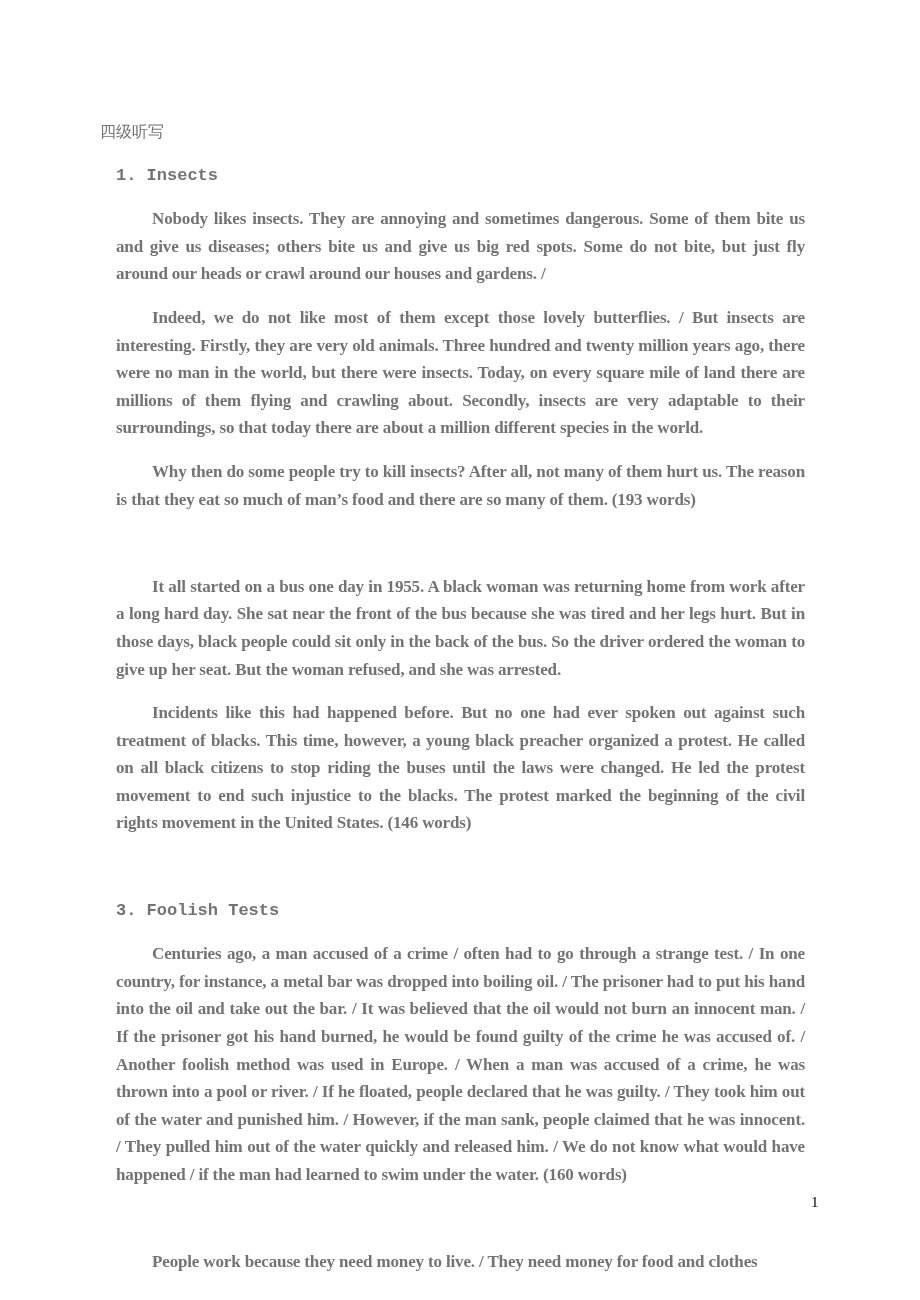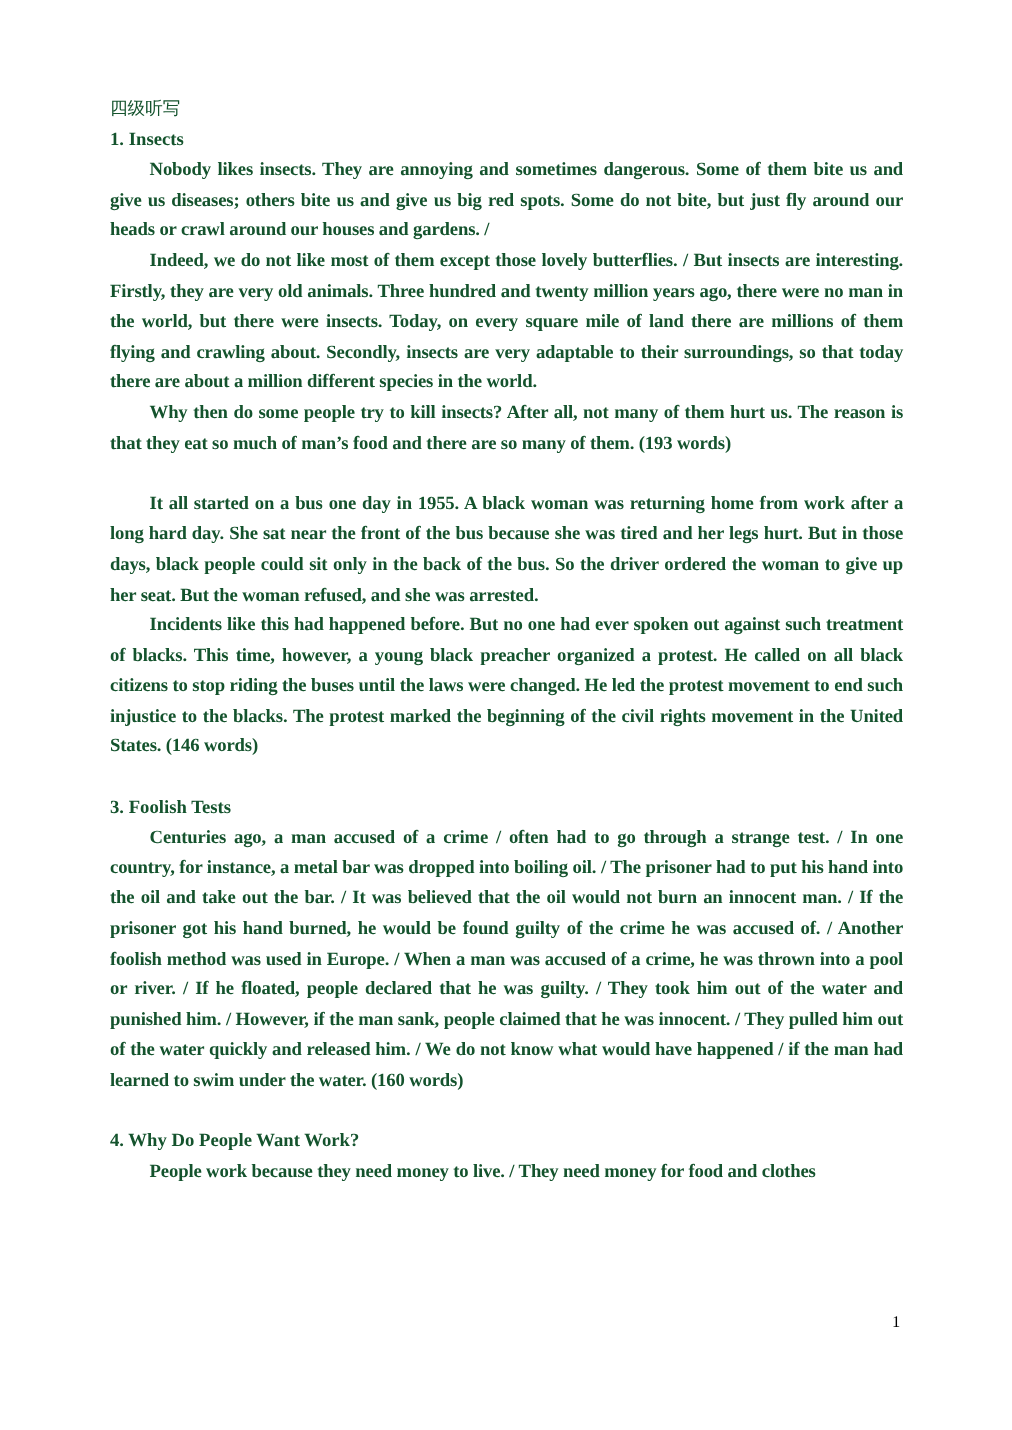--- a/index.html
+++ b/index.html
@@ -1,25 +1,25 @@
 <!DOCTYPE html>
 <html><head>
   <meta charset="utf-8">
   <style>
     html, body { margin: 0; padding: 0; background: #ffffff; }
     body { width: 920px; height: 1300px; position: relative; overflow: hidden; }
     .page {
-      position: absolute; left: 100px; top: 85px; width: 721px;
+      position: absolute; left: 100px; top: 118px; width: 721px;
       font-family: "Liberation Serif", "DejaVu Serif", serif;
-      font-size: 17px; line-height: 27.6px; color: #14532d;
+      font-size: 17px; line-height: 27.6px; color: #737373;
     }
     .doc-title { font-weight: normal; font-family: "DejaVu Sans", sans-serif; font-size: 16px; margin: 0; }
-    .section-title { font-weight: bold; margin: 0; }
+    .section-title { font-weight: bold; margin: 16px; font-family: Liberation Mono, monospace; }
     .para {
-      font-weight: bold; text-align: justify; margin: 0; text-indent: 36px;
+      font-weight: bold; text-align: justify; margin: 16px; text-indent: 36px;
       letter-spacing: -0.15px;
     }
     .gap { height: 27.6px; }
     .page-number {
       position: absolute; left: 811px; top: 1194px;
       font-family: "Liberation Serif", serif; font-size: 15px; color: #000;
     }
   </style>
 </head>
 <body>
@@ -41,18 +41,17 @@
   </div>
   <div class="gap"></div>
 
   <div>
     <p class="section-title">3. Foolish Tests</p>
     <p class="para">Centuries ago, a man accused of a crime / often had to go through a strange test. / In one country, for instance, a metal bar was dropped into boiling oil. / The prisoner had to put his hand into the oil and take out the bar. / It was believed that the oil would not burn an innocent man. / If the prisoner got his hand burned, he would be found guilty of the crime he was accused of. / Another foolish method was used in Europe. / When a man was accused of a crime, he was thrown into a pool or river. / If he floated, people declared that he was guilty. / They took him out of the water and punished him. / However, if the man sank, people claimed that he was innocent. / They pulled him out of the water quickly and released him. / We do not know what would have happened / if the man had learned to swim under the water. (160 words)</p>
   </div>
   <div class="gap"></div>
 
   <div>
-    <p class="section-title">4. Why Do People Want Work?</p>
     <p class="para">People work because they need money to live. / They need money for food and clothes</p>
   </div>
 </div>
 
 <div class="page-number">1</div>
 
 </body></html>

